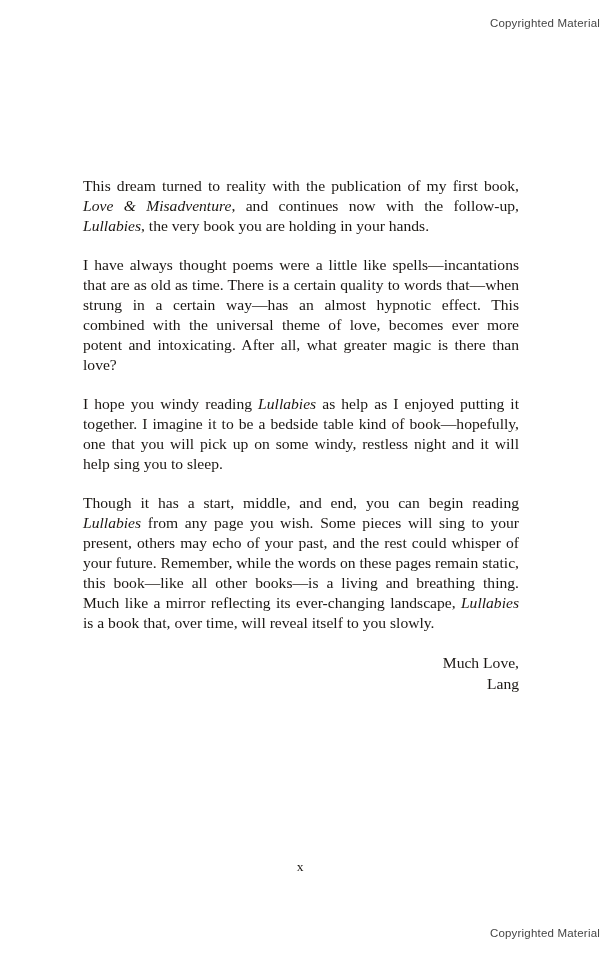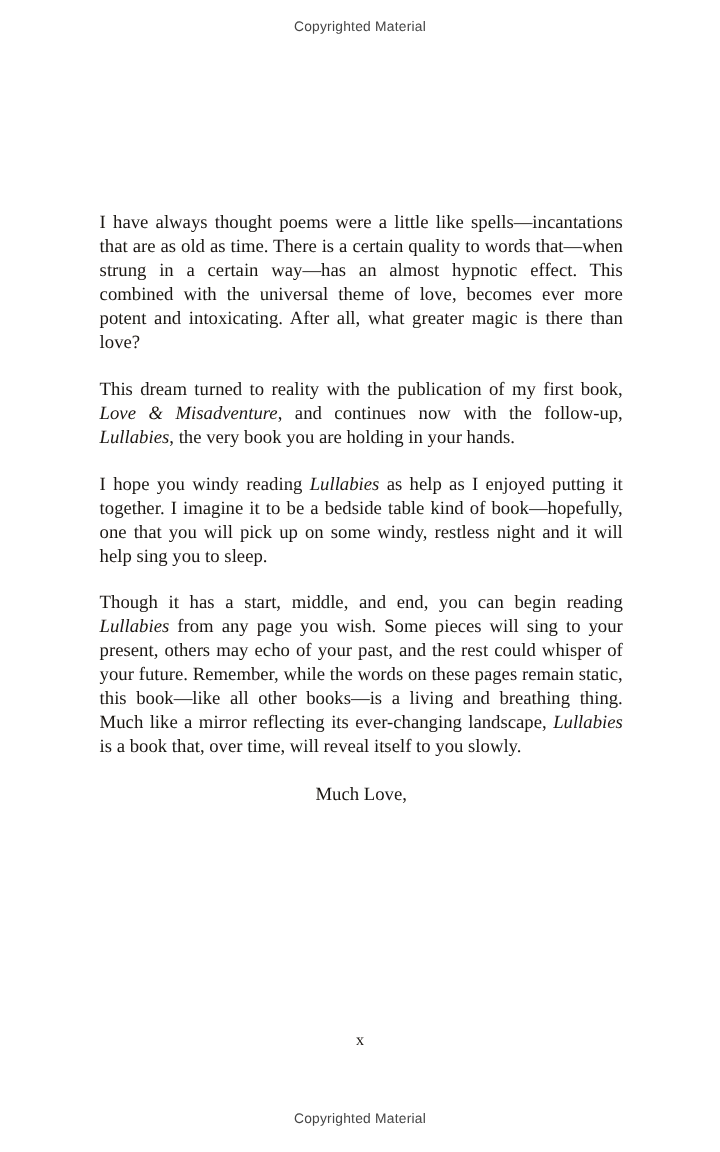--- a/index.html
+++ b/index.html
@@ -13,21 +13,21 @@
     height: 960px;
     background: #ffffff;
     overflow: hidden;
     font-family: "Liberation Serif", serif;
     color: #1b1713;
   }
   .copyright {
     position: absolute;
     left: 0;
     width: 600px;
-    text-align: center;
+    text-align: right;
     font-family: "Liberation Sans", sans-serif;
     font-size: 11.5px;
     color: #454545;
     letter-spacing: 0.2px;
   }
   .copyright.top { top: 17px; }
   .copyright.bottom { top: 927px; }
   .text-block {
     position: absolute;
     left: 83px;
@@ -41,48 +41,49 @@
     text-align: justify;
     text-justify: inter-word;
   }
   .para .ital {
     font-style: italic;
   }
   .closing {
     margin: 0;
     font-size: 15.6px;
     line-height: 21px;
-    text-align: center;
+    text-align: right;
   }
   .page-number {
     position: absolute;
     top: 859px;
     left: 0;
     width: 600px;
     text-align: center;
     font-size: 13.5px;
     color: #1b1713;
   }
 </style>
 </head>
 <body>
 
 <div class="page">
 
   <div class="copyright top">Copyrighted Material</div>
 
   <div class="text-block">
     <div>
+        <p class="para"><span>This dream turned to reality with the publication of my first book, </span><span class="ital">Love &amp; Misadventure</span><span>, and continues now with the follow-up, </span><span class="ital">Lullabies</span><span>, the very book you are holding in your hands.</span></p>
         <p class="para"><span>I have always thought poems were a little like spells—incantations that are as old as time. There is a certain quality to words that—when strung in a certain way—has an almost hypnotic effect. This combined with the universal theme of love, becomes ever more potent and intoxicating. After all, what greater magic is there than love?</span></p>
-        <p class="para"><span>This dream turned to reality with the publication of my first book, </span><span class="ital">Love &amp; Misadventure</span><span>, and continues now with the follow-up, </span><span class="ital">Lullabies</span><span>, the very book you are holding in your hands.</span></p>
         <p class="para"><span>I hope you windy reading </span><span class="ital">Lullabies</span><span> as help as I enjoyed putting it together. I imagine it to be a bedside table kind of book—hopefully, one that you will pick up on some windy, restless night and it will help sing you to sleep.</span></p>
         <p class="para"><span>Though it has a start, middle, and end, you can begin reading </span><span class="ital">Lullabies</span><span> from any page you wish. Some pieces will sing to your present, others may echo of your past, and the rest could whisper of your future. Remember, while the words on these pages remain static, this book—like all other books—is a living and breathing thing. Much like a mirror reflecting its ever-changing landscape, </span><span class="ital">Lullabies</span><span> is a book that, over time, will reveal itself to you slowly.</span></p>
       </div>
     <div class="closing">
       <div>Much Love,</div>
+      <div>Lang</div>
     </div>
   </div>
 
   <div class="page-number">x</div>
 
   <div class="copyright bottom">Copyrighted Material</div>
 
 </div>
 
 </body></html>

